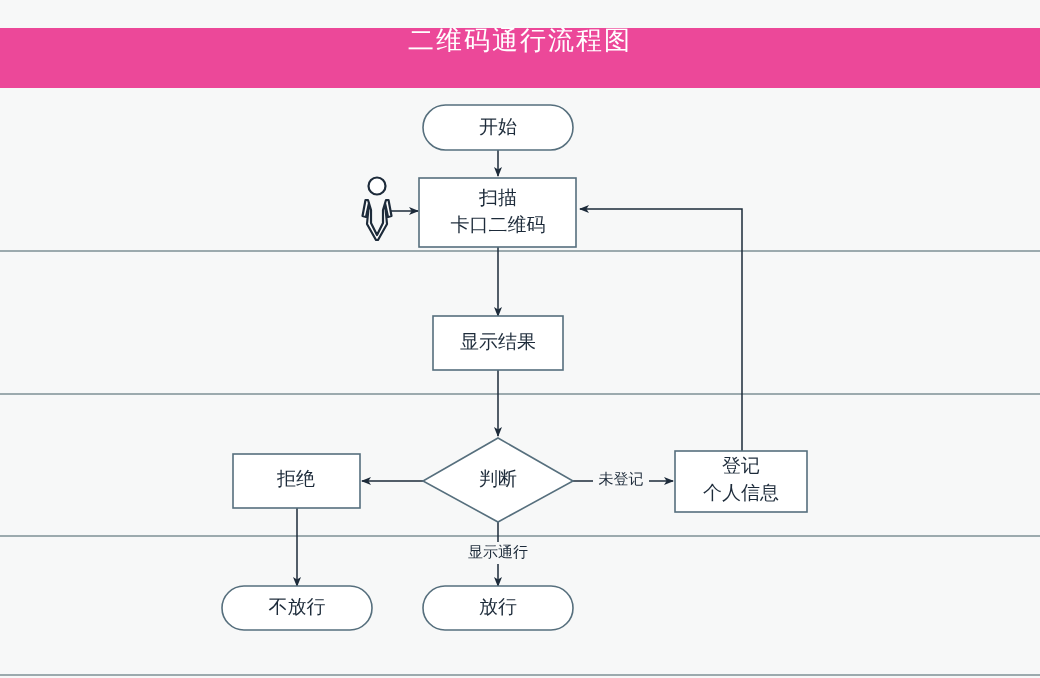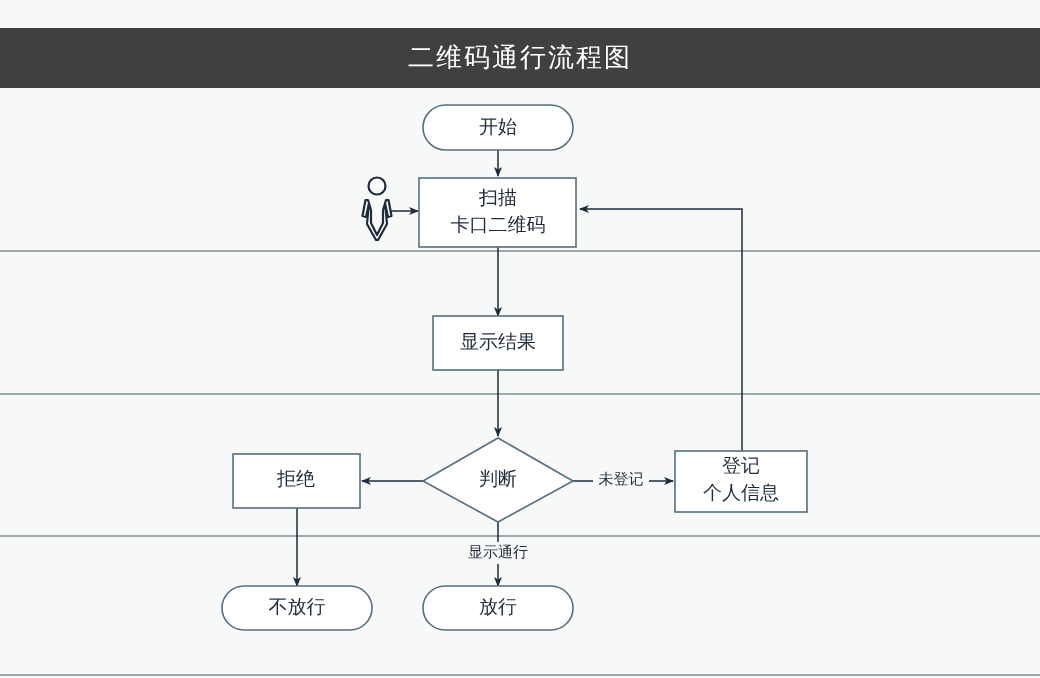--- a/index.html
+++ b/index.html
@@ -15,22 +15,22 @@
     position:absolute;left:0;top:0;width:1040px;height:678px;
     background:#f7f8f8;
   }
   
   .topstrip{
     position:absolute;left:0;top:0;width:1040px;height:28px;
     background:#f7f8f8;
   }
   .header-bar{
     position:absolute;left:0;top:28px;width:1040px;height:60px;
-    background:#404040;
-    display:flex;align-items:center;justify-content:center;
+    background:#ec4899;
+    display:flex;justify-content:center;
   }
   .header-title{
     color:#ffffff;
     font-size:26px;
     letter-spacing:2px;
     font-family:"Liberation Serif","DejaVu Serif",serif;
     line-height:1;
     white-space:nowrap;
   }
   

